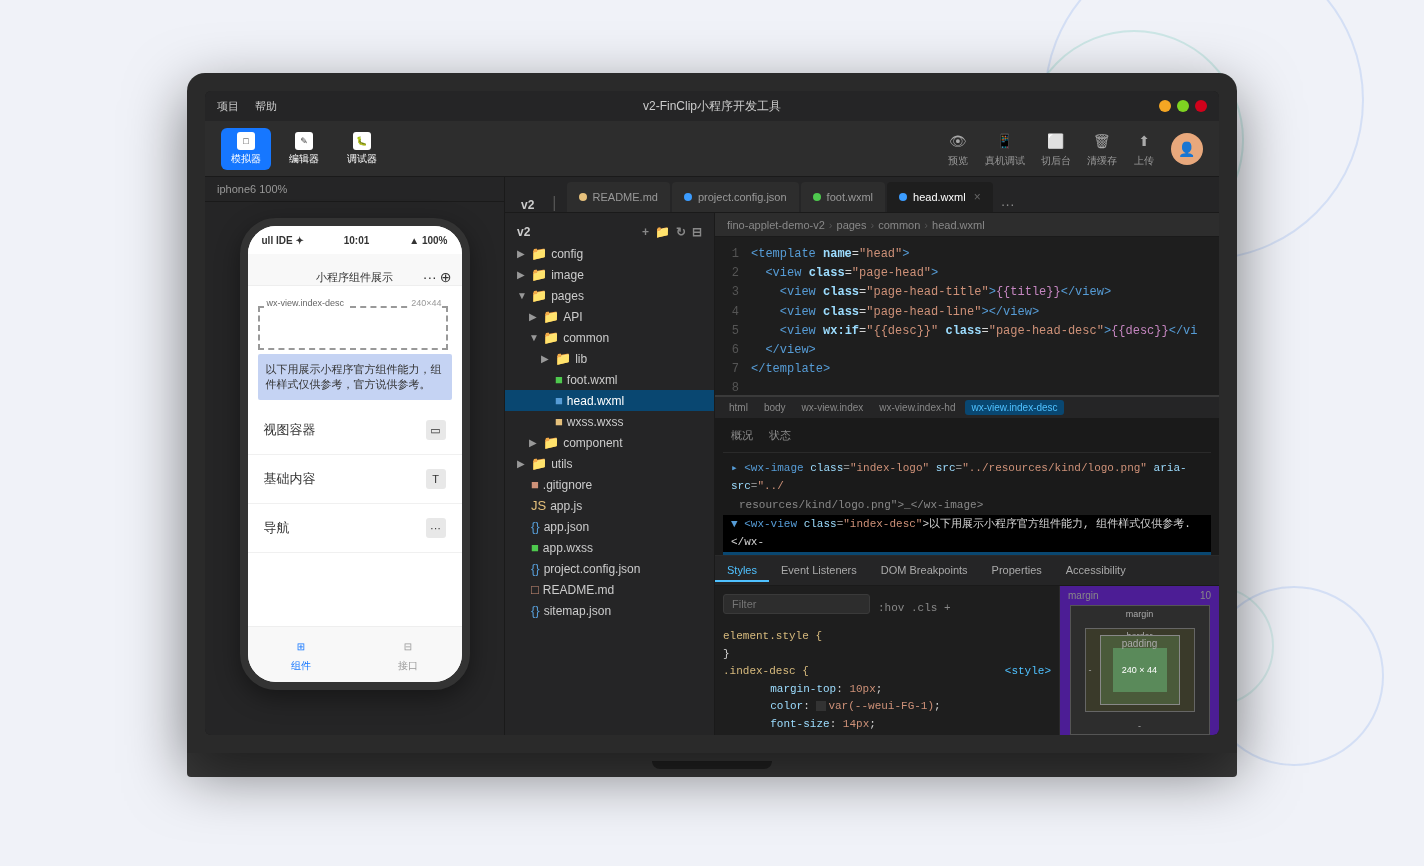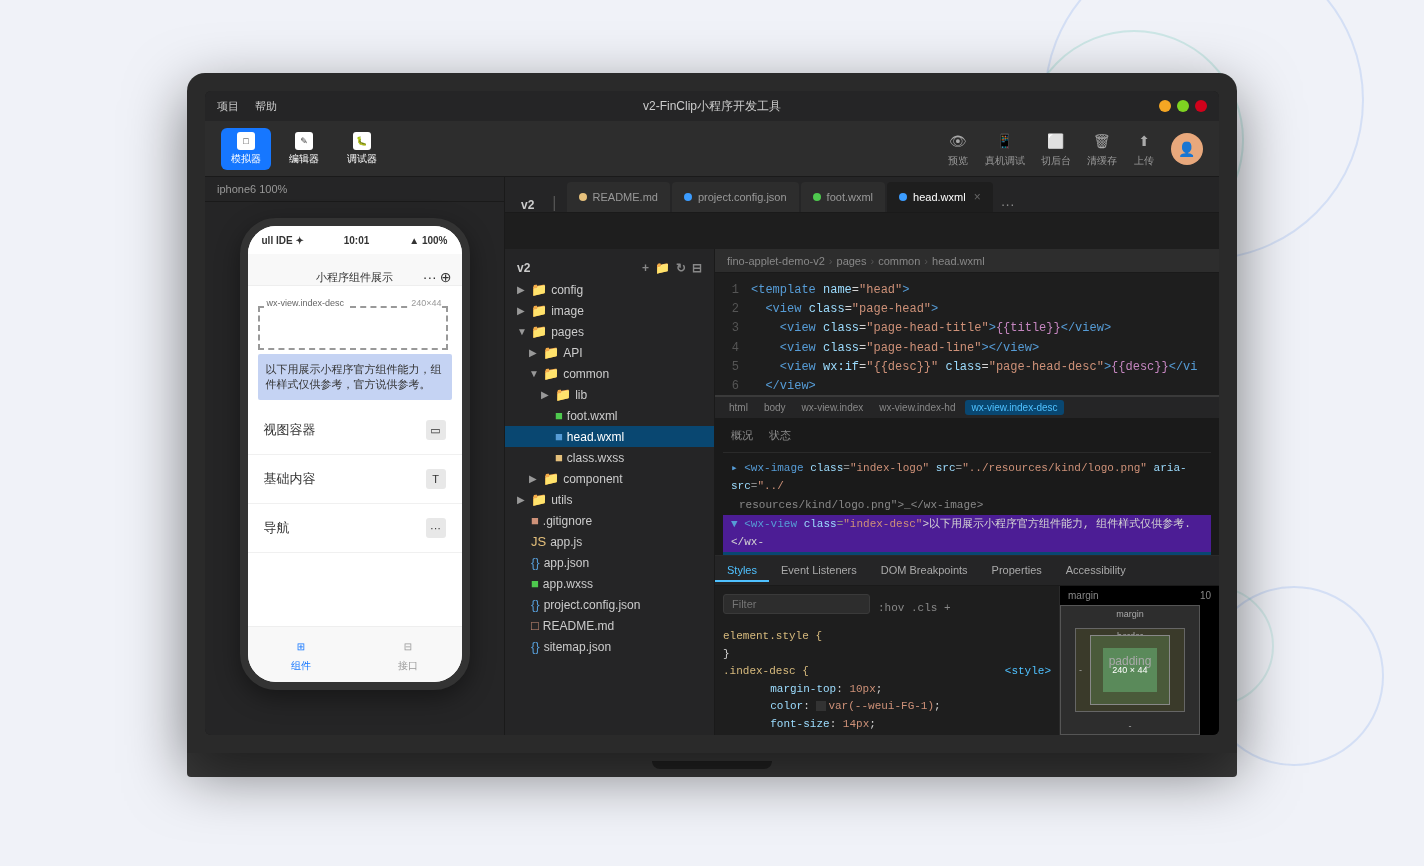--- a/index.html
+++ b/index.html
@@ -344,21 +344,20 @@
       width: 20px; height: 20px;
       display: flex; align-items: center; justify-content: center;
     }
 
     
     .workspace {
       flex: 1;
       display: flex;
       flex-direction: column;
       overflow: hidden;
-      gap: 36px;
     }
     .workspace-tabs {
       background: #252526;
       height: 36px;
       display: flex;
       align-items: flex-end;
       padding: 0 8px;
       gap: 2px;
       border-bottom: 1px solid #1a1a1a;
       flex-shrink: 0;
@@ -496,21 +495,21 @@
       color: #555;
       padding-right: 12px;
       user-select: none;
       flex-shrink: 0;
     }
     .line-content {
       color: #d4d4d4;
       white-space: pre;
     }
     .code-tag { color: #569cd6; }
-    .code-attr { color: #9cdcfe; }
+    .code-attr { color: #9cdcfe; font-weight: bold; }
     .code-string { color: #ce9178; }
     .code-punct { color: #d4d4d4; }
     .code-template { color: #c586c0; }
 
     
     .devtools {
       height: 340px;
       background: #1a1a1a;
       border-top: 2px solid #3a3a3a;
       display: flex;
@@ -574,25 +573,25 @@
     .styles-line {
       line-height: 1.6;
     }
     .styles-prop { color: #9cdcfe; margin-left: 34px; }
     .styles-val { color: #ce9178; }
     .styles-selector { color: #d7ba7d; }
     .styles-source { color: #4fc1ff; float: right; }
 
     .devtools-box-model {
       width: 160px;
-      background: #000000;
+      background: #4c1d95;
       border-left: 1px solid #2a2a2a;
       display: flex;
       flex-direction: column;
-      align-items: flex-start;
+      align-items: center;
       justify-content: center;
       font-size: 10px;
       color: #aaa;
     }
     .box-model-diagram {
       width: 140px;
       height: 130px;
       border: 1px solid #555;
       background: #2d2d2d;
       position: relative;
@@ -872,21 +871,21 @@
                 <span>foot.wxml</span>
               </div>
               <div class="tree-item tree-indent2 selected-file">
                 <span class="tree-chevron" style="width:10px"></span>
                 <span class="tree-icon file-blue">■</span>
                 <span>head.wxml</span>
               </div>
               <div class="tree-item tree-indent2">
                 <span class="tree-chevron" style="width:10px"></span>
                 <span class="tree-icon file-yellow">■</span>
-                <span>class.wxss</span>
+                <span>wxss.wxss</span>
               </div>
               <div class="tree-item tree-indent">
                 <span class="tree-chevron">▶</span>
                 <span class="tree-icon folder">📁</span>
                 <span>component</span>
               </div>
               <div class="tree-item">
                 <span class="tree-chevron">▶</span>
                 <span class="tree-icon folder">📁</span>
                 <span>utils</span>
@@ -995,21 +994,21 @@
                         <span style="font-size:11px;color:#888;padding:2px 8px;cursor:pointer;">状态</span>
                       </div>
 
                       <div style="color:#888;font-size:11px;line-height:1.7;">
                         <div style="padding-left:8px;">
                           <span style="color:#569cd6;">▸ &lt;wx-image</span> <span style="color:#9cdcfe;">class</span>=<span style="color:#ce9178;">"index-logo"</span> <span style="color:#9cdcfe;">src</span>=<span style="color:#ce9178;">"../resources/kind/logo.png"</span> <span style="color:#9cdcfe;">aria-src</span>=<span style="color:#ce9178;">"../</span>
                         </div>
                         <div style="padding-left:16px;color:#888;">
                           resources/kind/logo.png"&gt;_&lt;/wx-image&gt;
                         </div>
-                        <div style="background:#4c1d95;display:block;padding:0 4px 0 8px;">
+                        <div style="background:#000000;display:block;padding:0 4px 0 8px;">
                           <span style="color:#569cd6;">▼ &lt;wx-view</span> <span style="color:#9cdcfe;">class</span>=<span style="color:#ce9178;">"index-desc"</span><span style="color:#d4d4d4;">&gt;</span><span style="color:#d4d4d4;">以下用展示小程序官方组件能力, 组件样式仅供参考. &lt;/wx-</span>
                         </div>
                         <div style="background:#094771;display:block;padding:0 4px 0 16px;color:#d4d4d4;">
                           view&gt; == $0
                         </div>
 
                       </div>
                     </div>
                   </div>
 
@@ -1060,21 +1059,21 @@
                           <span>margin</span>
                           <span>10</span>
                         </div>
                         <div class="box-model-diagram">
 
                           <span class="box-label" style="top:3px;left:50%;transform:translateX(-50%);color:#aaa;font-size:9px;">margin</span>
                           <div class="box-border">
                             <span class="box-label" style="top:2px;left:50%;transform:translateX(-50%);color:#aaa;font-size:9px;">border</span>
                             <span style="position:absolute;top:50%;left:3px;transform:translateY(-50%);font-size:9px;color:#aaa;">-</span>
                             <div class="box-padding">
-                              <span class="box-label" style="top:18px;left:50%;transform:translateX(-50%);color:#aaa;font-size:12px;">padding</span>
+                              <span class="box-label" style="top:2px;left:50%;transform:translateX(-50%);color:#aaa;font-size:10px;">padding</span>
                               <div class="box-content">
                                 <span>240 × 44</span>
                               </div>
                             </div>
                           </div>
                           <span style="position:absolute;bottom:3px;left:50%;transform:translateX(-50%);font-size:9px;color:#aaa;">-</span>
                         </div>
                       </div>
                     </div>
                   </div>

